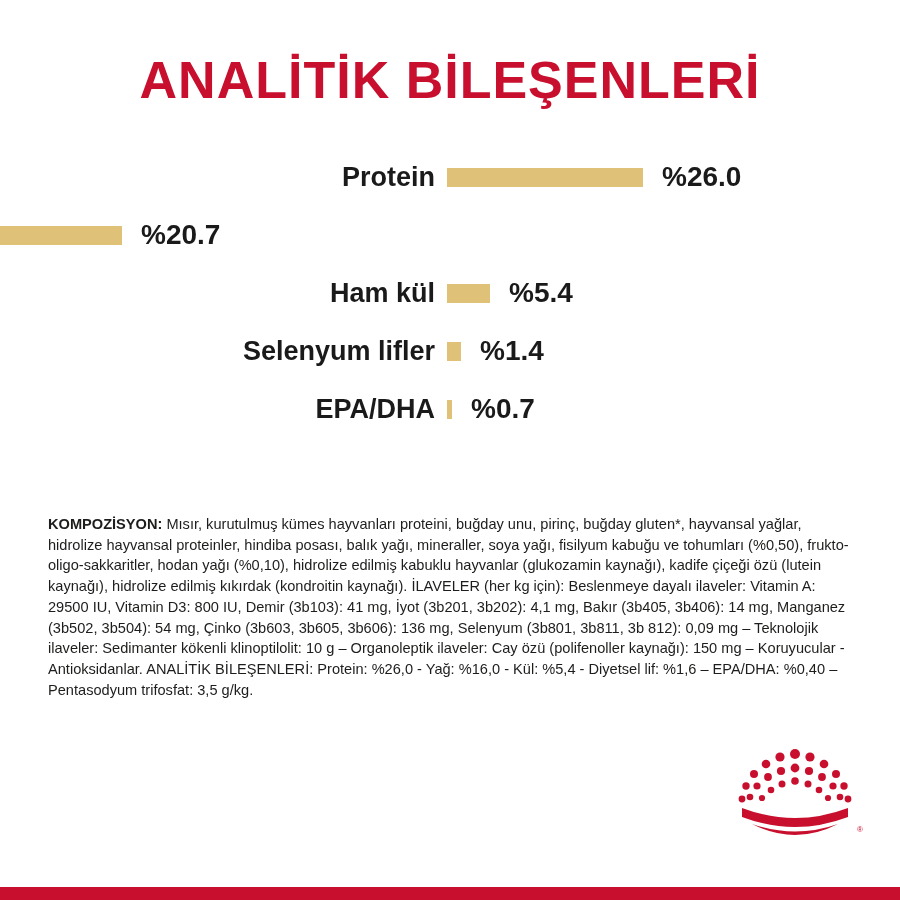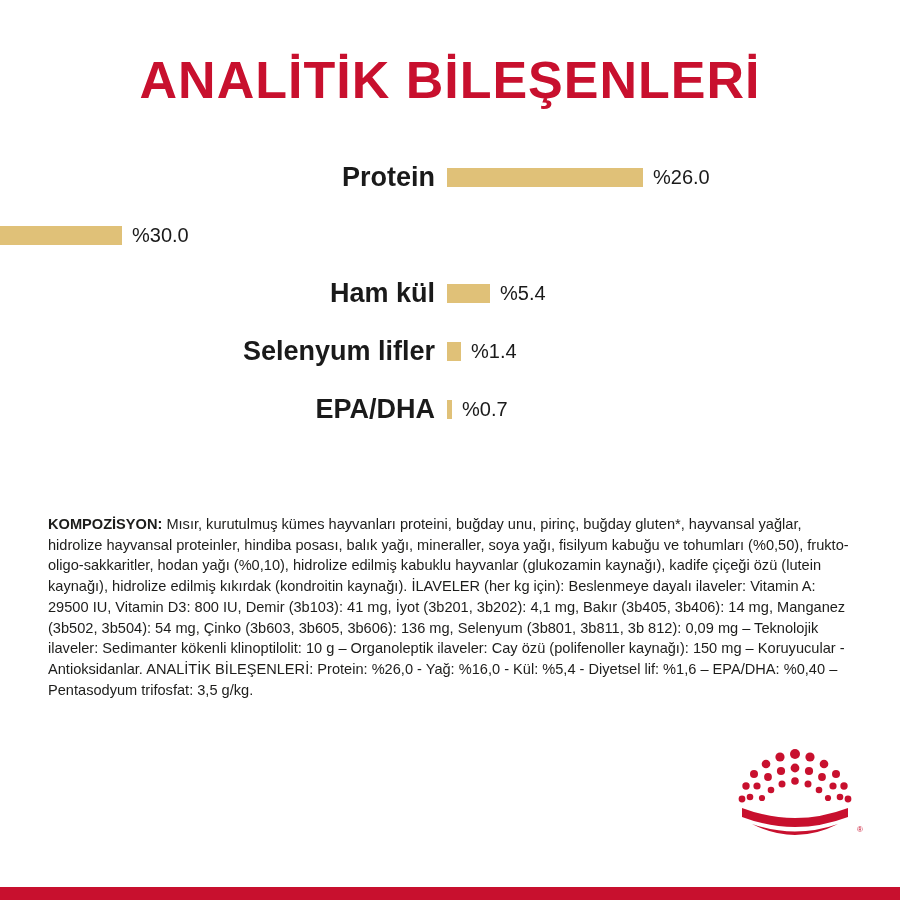--- a/index.html
+++ b/index.html
@@ -65,24 +65,24 @@
     flex: 1;
     display: flex;
     align-items: center;
   }
   .bar {
     height: 19px;
     background: #e0c178;
     flex: 0 0 auto;
   }
   .bar-value {
-    font-size: 20px;
-    font-weight: normal;
+    font-size: 28px;
+    font-weight: bold;
     color: #1a1a1a;
-    padding-left: 10px;
+    padding-left: 19px;
     white-space: nowrap;
   }
 
   
   .composition {
     position: absolute;
     top: 478px;
     left: 48px;
     width: 806px;
     font-size: 14.6px;
@@ -135,21 +135,21 @@
       <div class="row-label">Protein</div>
       <div class="row-bar-wrap">
         <div class="bar" style="width: 196px; background: rgb(224, 193, 120);"></div>
         <div class="bar-value">%26.0</div>
       </div>
     </div>
 
     <div class="chart-row">
       <div class="row-bar-wrap">
         <div class="bar" style="width: 122px; background: rgb(224, 193, 120);"></div>
-        <div class="bar-value">%30.0</div>
+        <div class="bar-value">%20.7</div>
       </div>
     </div>
 
     <div class="chart-row">
       <div class="row-label">Ham kül</div>
       <div class="row-bar-wrap">
         <div class="bar" style="width: 43px; background: rgb(224, 193, 120);"></div>
         <div class="bar-value">%5.4</div>
       </div>
     </div>

